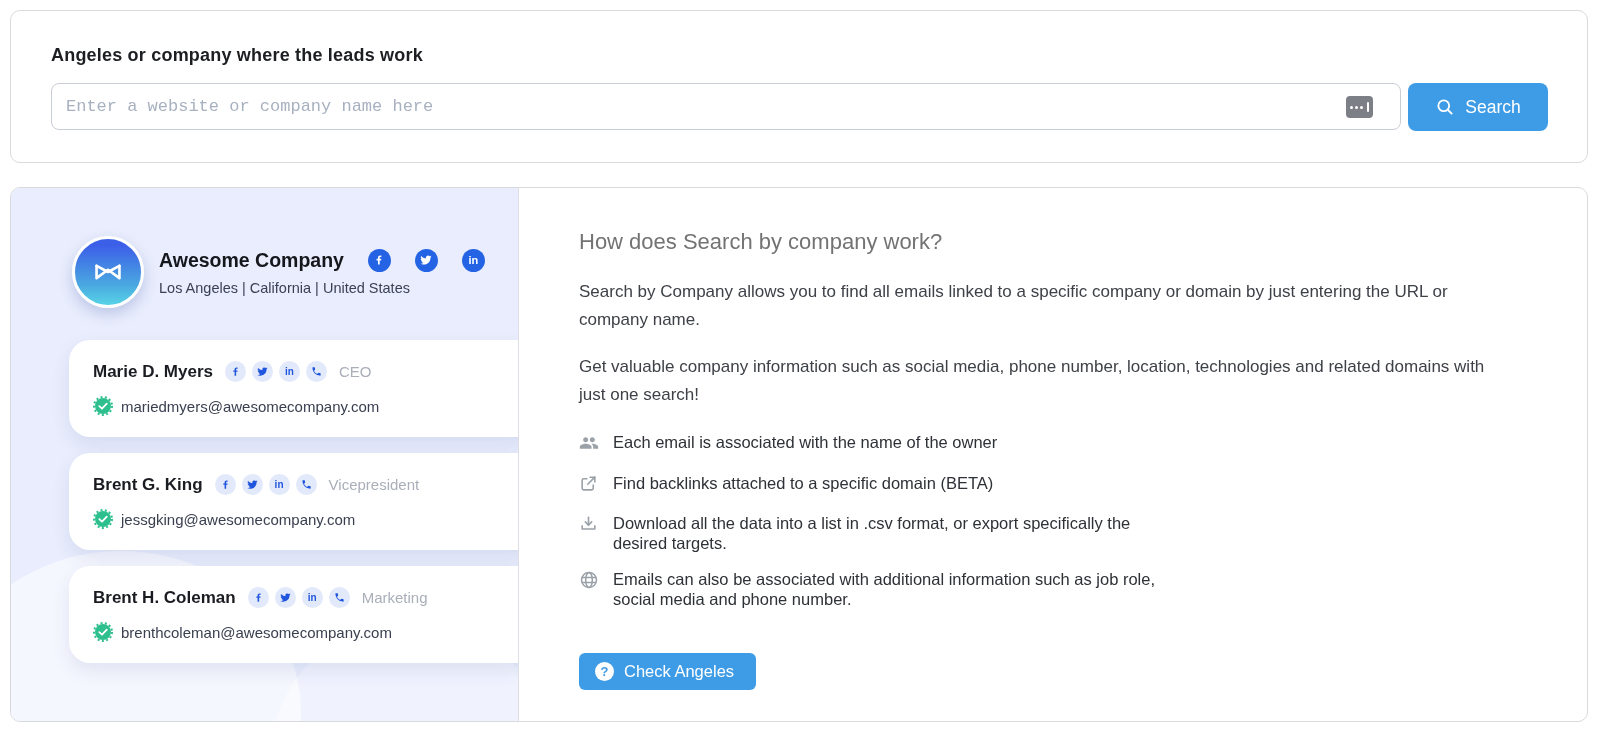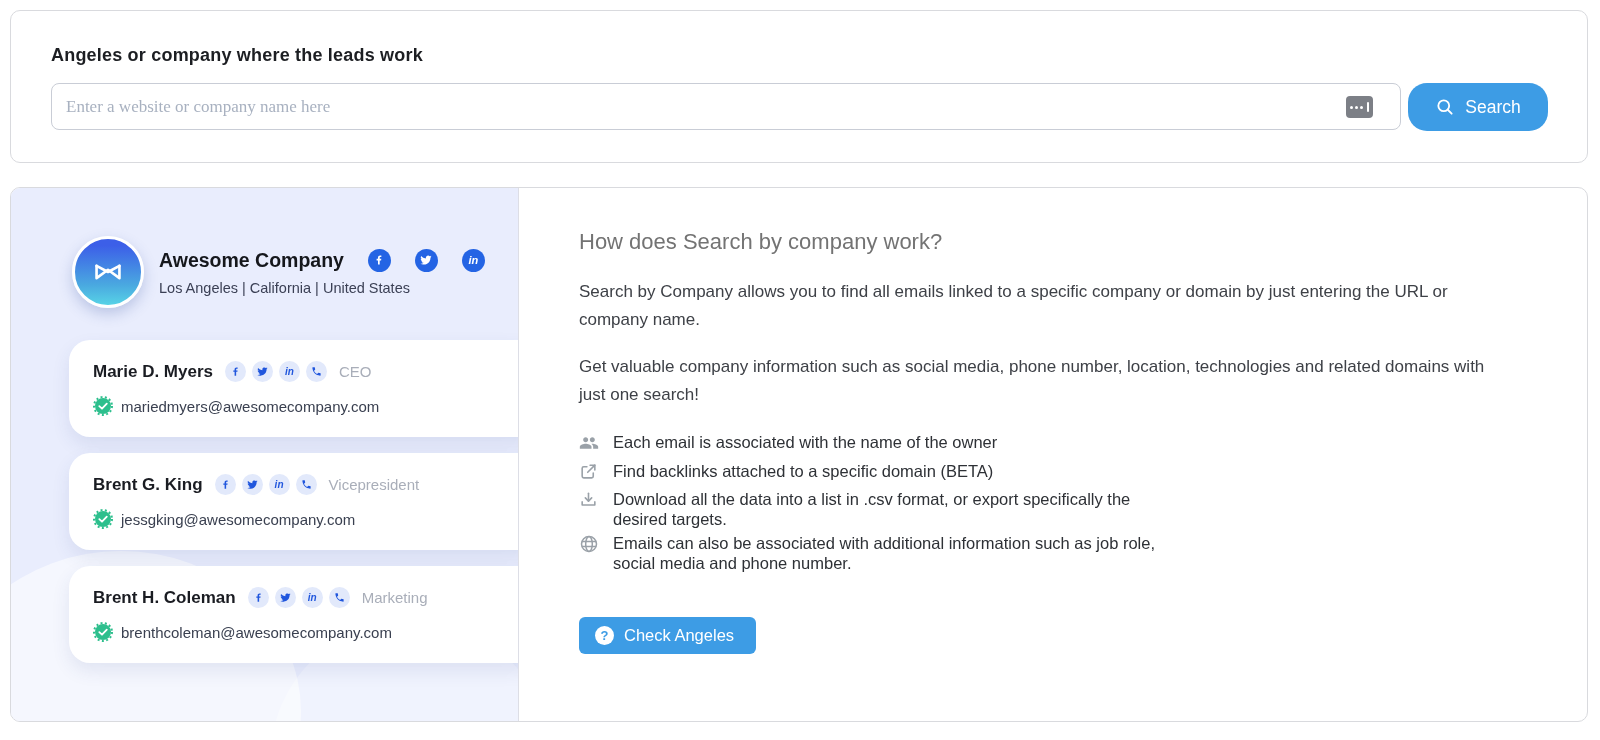--- a/index.html
+++ b/index.html
@@ -4,63 +4,63 @@
 <style>
   * { margin:0; padding:0; box-sizing:border-box; }
   html,body { width:1600px; height:740px; background:#ffffff; font-family:"Liberation Sans", sans-serif; overflow:hidden; }
 
   .card { position:absolute; background:#fff; border:1px solid #d9dade; border-radius:10px; }
 
   
   .search-card { left:10px; top:10px; width:1578px; height:153px; }
   .search-label { position:absolute; left:40px; top:34px; font-size:18px; font-weight:700; color:#1c1e22; letter-spacing:.2px; }
   .input-wrap { position:absolute; left:40px; top:72px; width:1350px; height:47px; }
-  .company-input { width:100%; height:100%; border:1px solid #c9cdd6; border-radius:8px; padding:0 72px 0 14px; font-size:17px; color:#333; font-family:Liberation Serif, serif; outline:none; }
+  .company-input { width:100%; height:100%; border:1px solid #c9cdd6; border-radius:8px; padding:0 72px 0 14px; font-size:17px; color:#333; font-family:Liberation Mono, monospace; outline:none; }
   .company-input::placeholder { color:#a8b1c0; }
   .bulk-icon { position:absolute; right:28px; top:13px; width:27px; height:22px; background:#7c7f86; border-radius:4px; display:flex; align-items:center; justify-content:center; gap:2px; cursor:pointer; }
   .bulk-icon i { width:3px; height:3px; border-radius:50%; background:#fff; }
   .bulk-icon .bar { width:2px; height:10px; border-radius:1px; background:#fff; margin-left:2px; }
-  .search-btn { position:absolute; left:1397px; top:72px; width:140px; height:48px; background:#3d9ce5; border:none; border-radius:19px; color:#fff; font-size:17.5px; font-weight:500; display:flex; align-items:center; justify-content:center; gap:10px; cursor:pointer; font-family:"Liberation Sans", sans-serif; }
+  .search-btn { position:absolute; left:1397px; top:72px; width:140px; height:48px; background:#3d9ce5; border:none; border-radius:8px; color:#fff; font-size:17.5px; font-weight:500; display:flex; align-items:center; justify-content:center; gap:10px; cursor:pointer; font-family:"Liberation Sans", sans-serif; }
 
   
   .result-card { left:10px; top:187px; width:1578px; height:535px; overflow:hidden; }
 
   .left-panel { position:absolute; left:0; top:0; width:508px; height:100%; background:#e9edfd; border-right:1px solid #dddee6; overflow:hidden; }
   .blob1 { position:absolute; left:-70px; bottom:-150px; width:360px; height:320px; border-radius:50%; background:rgba(255,255,255,.55); }
   .blob2 { position:absolute; left:260px; bottom:-170px; width:280px; height:270px; border-radius:50%; background:rgba(255,255,255,.35); }
 
   .company-header { position:absolute; left:61px; top:48px; display:flex; align-items:center; }
   .logo-circle { width:72px; height:72px; border-radius:50%; background:linear-gradient(180deg,#3c5fe8 10%,#4aa9e0 70%,#57d3e6 100%); border:3px solid #fff; box-shadow:0 6px 14px rgba(50,80,160,.25); display:flex; align-items:center; justify-content:center; flex:0 0 auto; }
   .company-right { margin-left:15px; }
   .company-name-row { display:flex; align-items:flex-start; gap:24px; }
   .company-name { font-size:19.5px; font-weight:700; color:#15171c; }
   .company-location { margin-top:8px; font-size:14.5px; color:#3b4055; }
 
   .soc { border-radius:50%; display:inline-flex; align-items:center; justify-content:center; cursor:pointer; flex:0 0 auto; }
   .soc.solid { width:23px; height:23px; background:#2464e4; color:#fff; }
   .soc.lite  { width:21px; height:21px; background:#e2e9fb; color:#2056dd; }
   .soc svg { display:block; }
-  .soc .in-txt { font-size:10px; font-weight:700; font-family:"Liberation Sans", sans-serif; line-height:1;font-style:italic; }
+  .soc .in-txt { font-size:10px; font-weight:700; font-family:"Liberation Sans", sans-serif; line-height:1; }
   .soc.solid .in-txt { font-size:11px; }
 
   .contact-card { position:absolute; left:58px; width:468px; height:97px; background:#fff; border-radius:21px; box-shadow:0 8px 18px rgba(45,70,140,.10); }
   .contact-card.c1 { top:152px; } .contact-card.c2 { top:265px; } .contact-card.c3 { top:378px; }
   .contact-top { position:absolute; left:24px; top:21px; display:flex; align-items:center; gap:6px; white-space:nowrap; }
   .contact-name { font-size:17px; font-weight:700; color:#1a1c22; margin-right:6px; }
   .contact-role { font-size:15px; color:#a9aeb9; margin-left:6px; }
   .contact-email-row { position:absolute; left:24px; top:56px; display:flex; align-items:center; gap:8px; }
   .contact-email { font-size:15px; color:#3a4050; }
   .badge { width:20px; height:20px; flex:0 0 auto; }
 
   
   .right-panel { position:absolute; left:568px; top:0; width:960px; }
   .info-heading { margin-top:41px; font-size:22px; font-weight:400; color:#737373; }
   .info-p { margin-top:23px; width:915px; font-size:17px; line-height:27.5px; color:#3e4147; }
   .info-p.second { margin-top:20px; }
-  .bullets { margin-top:24px; display:flex; flex-direction:column; gap:4px; list-style:none; }
+  .bullets { margin-top:24px; display:flex; flex-direction:column; gap:16px; list-style:none; }
   .bullet { display:flex; gap:14px; }
   .bullet .b-icon { width:20px; flex:0 0 auto; color:#9aa1a8; margin-top:1px; }
   .bullet .b-text { font-size:16.5px; line-height:20px; color:#2e3136; max-width:558px; }
   .helpdesk-btn { margin-top:44px; height:37px; padding:0 22px 0 16px; background:#3d9ce5; border:none; border-radius:6px; color:#fff; font-size:16.5px; display:inline-flex; align-items:center; gap:10px; cursor:pointer; font-family:"Liberation Sans", sans-serif; }
   .q-circle { width:19px; height:19px; border-radius:50%; background:#fff; color:#3d9ce5; font-size:13px; font-weight:700; display:flex; align-items:center; justify-content:center; }
 </style>
 </head>
 <body>
 
 <section class="card search-card">

